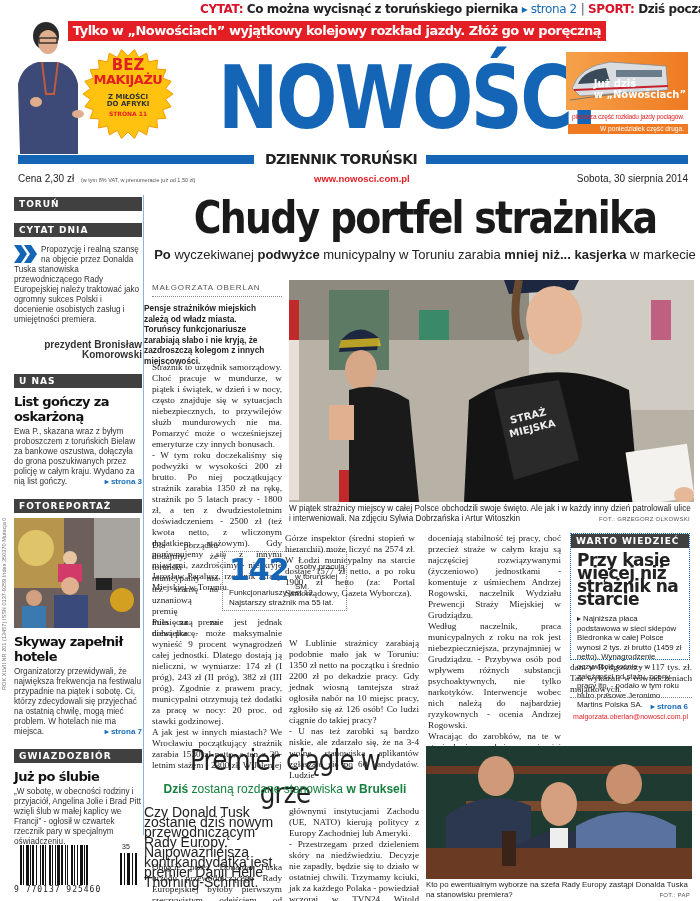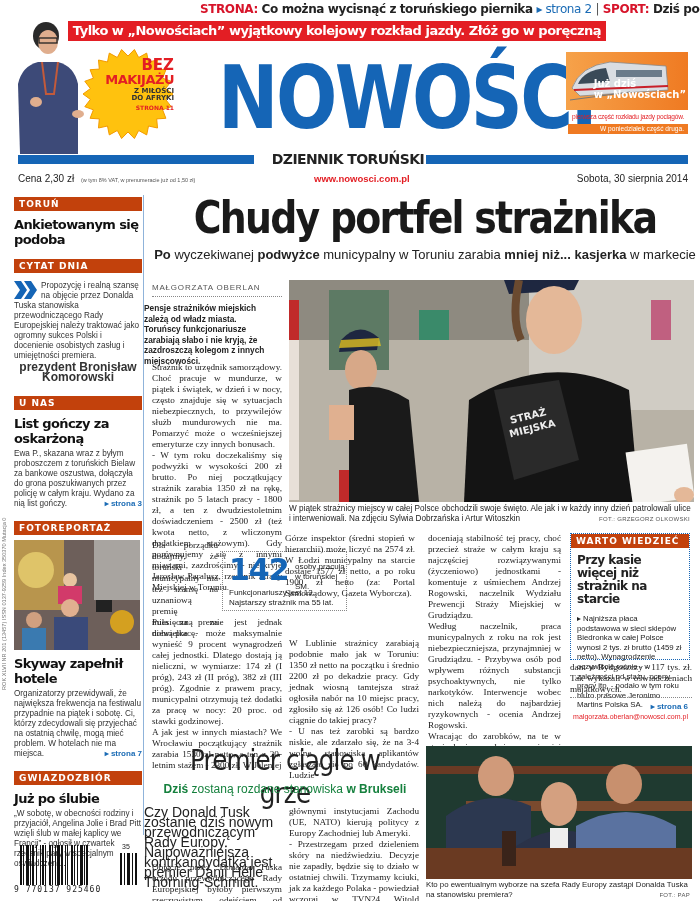--- a/index.html
+++ b/index.html
@@ -8,24 +8,24 @@
 .abs{position:absolute}
 .teaser{left:200px;top:2px;width:500px;font-size:12px;font-weight:bold;font-family:"DejaVu Sans",sans-serif;letter-spacing:-0.4px;white-space:nowrap}
 .teaser .red{color:#d7142a}
 .teaser .blue{color:#1a6bb5;font-weight:bold}
 .redbar{left:68px;top:21px;width:538px;height:20px;background:#e31e24;color:#fff;font-weight:bold;font-size:13px;font-family:"DejaVu Sans",sans-serif;letter-spacing:-0.5px;text-align:center;line-height:20px}
 .woman{left:8px;top:14px;width:80px;height:140px}
 .starburst{left:82px;top:48px;width:92px;height:92px}
 .logo{left:218px;top:52px;width:292px;height:92px;font-family:"DejaVu Sans",sans-serif;font-weight:bold;font-size:88px;color:#1565b6;letter-spacing:-3px;line-height:92px;transform:scaleY(1.0) scaleX(0.82);transform-origin:left top;white-space:nowrap}
 .trainbox{left:564px;top:52px;width:128px;height:92px}
 .blueline{height:9px;background:#1565b6}
-.subtitle{left:258px;top:151px;width:166px;font-size:14px;font-weight:bold;color:#222;text-align:right;font-family:"DejaVu Sans",sans-serif;letter-spacing:-0.6px}
+.subtitle{left:258px;top:151px;width:166px;font-size:14px;font-weight:bold;color:#222;text-align:center;font-family:"DejaVu Sans",sans-serif;letter-spacing:-0.6px}
 .infoline{top:173px;font-size:10px}
 .sidebar{left:14px;top:197px;width:128px}
-.sec-head{background:#c2410c;color:#fff;font-weight:bold;font-size:9px;padding:2px 5px;letter-spacing:1px;font-family:"DejaVu Sans",sans-serif}
+.sec-head{background:#404040;color:#fff;font-weight:bold;font-size:9px;padding:2px 5px;letter-spacing:1px;font-family:"DejaVu Sans",sans-serif}
 .side-title{font-weight:bold;font-size:13px;margin:6px 0 3px;font-family:"DejaVu Sans",sans-serif;letter-spacing:-0.6px;color:#111}
 .side-text{font-size:8.2px;line-height:10px;color:#333}
 .more{color:#1a6bb5;font-weight:bold;float:right;font-size:8px}
 .vline{left:143px;top:195px;width:1px;height:640px;background:#8fb3da}
 .headline{left:150px;top:192px;width:550px;text-align:center;font-family:"DejaVu Sans",sans-serif;font-weight:bold;font-size:44px;letter-spacing:-2px;color:#1a1a1a;transform:scaleX(0.86);transform-origin:center top}
 .deck{left:150px;top:247px;width:550px;text-align:center;font-size:13px;color:#222}
 .byline{left:152px;top:283px;font-size:8px;letter-spacing:0.8px;color:#555}
 .dots{border-top:1px dotted #888}
 .lead{left:144px;top:303px;width:130px;font-size:8.3px;font-weight:bold;line-height:10.5px}
 .serif{font-family:"Liberation Serif",serif;font-size:9.2px;line-height:11px;text-align:justify;color:#222}
@@ -37,21 +37,21 @@
 .premier{left:150px;top:744px;width:270px;text-align:center;font-size:28px;color:#222;font-family:"DejaVu Sans",sans-serif;letter-spacing:-1px;transform:scaleX(0.88);transform-origin:center top}
 .premier-deck{left:150px;top:782px;width:270px;text-align:center;font-size:12px;color:#15803d}
 .photo2{left:426px;top:746px;width:266px;height:133px;overflow:hidden;background:#6b4a35}
 .barcode{left:14px;top:845px;width:112px;height:50px}
 .spine{left:1px;top:450px;width:10px;height:240px}
 </style>
 </head>
 <body>
 
 <div class="abs teaser">
-  <span class="red">STRONA:</span>
+  <span class="red">CYTAT:</span>
   <span>Co można wycisnąć z toruńskiego piernika</span>
   <span class="blue" style="font-weight:normal">▸ strona 2</span>
   <span style="font-weight:normal;color:#555">|</span>
   <span class="red">SPORT:</span>
   <span>Dziś początek siatkarskiego mundialu</span>
   
 </div>
 
 <div class="abs redbar">Tylko w „Nowościach” wyjątkowy kolejowy rozkład jazdy. Złóż go w poręczną książeczkę!</div>
 
@@ -62,24 +62,24 @@
   <path d="M12 140 L10 70 Q14 52 30 48 L50 48 Q66 52 70 70 L70 140 Z" fill="#3d4a78"></path>
   <path d="M34 48 L38 80 L46 80 L50 48" fill="none" stroke="#c35a3a" stroke-width="2"></path>
   <ellipse cx="28" cy="88" rx="6" ry="5" fill="#e0ae8e"></ellipse>
   <ellipse cx="70" cy="100" rx="6" ry="4" fill="#e0ae8e"></ellipse>
 </svg>
 
 <div class="abs starburst">
   <svg width="92" height="92" viewBox="0 0 92 92" style="position:absolute;left:0;top:0">
     <polygon id="star" fill="#ffc20e" stroke="#f39a00" stroke-width="1" points="91.0,46.0 83.6,51.4 89.2,58.7 80.6,61.8 83.9,70.3 74.7,70.9 75.5,80.0 66.5,78.0 64.7,86.9 56.7,82.5 52.4,90.5 46.0,84.0 39.6,90.5 35.3,82.5 27.3,86.9 25.5,78.0 16.5,80.0 17.3,70.9 8.1,70.3 11.4,61.8 2.8,58.7 8.4,51.4 1.0,46.0 8.4,40.6 2.8,33.3 11.4,30.2 8.1,21.7 17.3,21.1 16.5,12.0 25.5,14.0 27.3,5.1 35.3,9.5 39.6,1.5 46.0,8.0 52.4,1.5 56.7,9.5 64.7,5.1 66.5,14.0 75.5,12.0 74.7,21.1 83.9,21.7 80.6,30.2 89.2,33.3 83.6,40.6"></polygon>
   </svg>
-  <div style="position:absolute;left:0;top:10px;width:92px;text-align:right;font-family:'DejaVu Sans',sans-serif;font-weight:bold;line-height:1">
+  <div style="position:absolute;left:0;top:10px;width:92px;text-align:center;font-family:'DejaVu Sans',sans-serif;font-weight:bold;line-height:1">
     <div style="color:#e31e24;font-size:15px">BEZ</div>
     <div style="color:#e31e24;font-size:13px;letter-spacing:-0.5px">MAKIJAŻU</div>
-    <div style="color:#333;font-size:7px;margin-top:2px">Z MIŁOŚCI</div>
+    <div style="color:#333;font-size:7px;margin-top:8px">Z MIŁOŚCI</div>
     <div style="color:#333;font-size:7px">DO AFRYKI</div>
     <div style="color:#e31e24;font-size:6px;margin-top:3px">STRONA 11</div>
   </div>
 </div>
 
 <div class="abs logo">NOWOŚCI</div>
 
 <div class="abs trainbox">
   <div style="position:absolute;left:2px;top:0;width:122px;height:58px;background:linear-gradient(90deg,#f6a24a,#ef7a22)"></div>
   <svg style="position:absolute;left:6px;top:4px" width="100" height="46" viewBox="0 0 100 46">
@@ -109,32 +109,31 @@
 <div class="abs infoline" style="right:12px">Sobota,  30 sierpnia 2014</div>
 
 <div class="abs spine">
   <div style="position:absolute;left:0;top:240px;transform:rotate(-90deg);transform-origin:left top;white-space:nowrap;font-size:5.6px;color:#777;width:240px">ROK XLVII  NR 201 (13457)  ISSN 0137-9259  Index 350370  Mutacja 0</div>
 </div>
 
 <div class="abs sidebar">
 
   <div>
     <div class="sec-head">TORUŃ</div>
-    <div class="side-title">Ankietowanym się podoba</div>
   </div>
 
   <div style="margin-top:12px">
     <div class="sec-head">CYTAT DNIA</div>
     <div class="side-text" style="margin-top:8px;position:relative">
       <svg width="24" height="18" viewBox="0 0 24 18" style="float:left;margin-right:3px">
         <polygon points="0,0 7,0 13,9 7,18 0,18 6,9" fill="#1565b6"></polygon>
         <polygon points="10,0 17,0 23,9 17,18 10,18 16,9" fill="#1565b6"></polygon>
       </svg>
       <span>Propozycję i realną szansę na objęcie przez Donalda Tuska stanowiska przewodniczącego Rady Europejskiej należy traktować jako ogromny sukces Polski i docenienie osobistych zasług i umiejętności premiera.</span>
-      <div style="text-align:center;font-weight:bold;font-size:12px;margin-top:1px">prezydent Bronisław Komorowski</div>
+      <div style="text-align:right;font-weight:bold;font-size:10px;margin-top:15px">prezydent Bronisław Komorowski</div>
     </div>
   </div>
 
   <div style="margin-top:14px">
     <div class="sec-head">U NAS</div>
     <div class="side-title">List gończy za oskarżoną</div>
     <div class="side-text"><span>Ewa P., skazana wraz z byłym proboszczem z toruńskich Bielaw za bankowe oszustwa, dołączyła do grona poszukiwanych przez policję w całym kraju. Wydano za nią list gończy.</span> <span class="more">▸ strona 3</span></div>
   </div>
 
   <div style="margin-top:12px">
@@ -267,21 +266,21 @@
 </div>
 <div class="abs serif" style="left:289px;top:638px;width:130px;white-space:pre-line"> W Lublinie strażnicy zarabiają podobnie mało jak w Toruniu: 1350 zł netto na początku i średnio 2200 zł po dekadzie pracy. Gdy jednak wiosną tamtejsza straż ogłosiła nabór na 10 miejsc pracy, zgłosiło się aż 126 osób! Co ludzi ciągnie do takiej pracy?
  - U nas też zarobki są bardzo niskie, ale zdarzało się, że na 3-4 wolne stanowiska aplikantów zgłaszało się po 60 kandydatów. Ludzie</div>
 
 <div class="abs serif" style="left:428px;top:533px;width:133px;white-space:pre-line">doceniają stabilność tej pracy, choć przecież straże w całym kraju są najczęściej rozwiązywanymi (życzeniowo) jednostkami - komentuje z uśmiechem Andrzej Rogowski, naczelnik Wydziału Prewencji Straży Miejskiej w Grudziądzu.
  Według naczelnik, praca municypalnych z roku na rok jest niebezpieczniejsza, przynajmniej w Grudziądzu. - Przybywa osób pod wpływem różnych substancji psychoaktywnych, nie tylko narkotyków. Interwencje wobec nich należą do najbardziej ryzykownych - ocenia Andrzej Rogowski.
  Wracając do zarobków, na te w strażach nie narzekają przynajmniej komendanci. Mirosław Bartulewicz, szef toruńskich municypalnych, w ub.r. zarobił 102 tys. zł. Natomiast Marek Eustach, komen-</div>
 
 <div class="abs warto">
   <div class="sec-head">WARTO WIEDZIEĆ</div>
-  <div style="font-family:'DejaVu Sans',sans-serif;font-weight:bold;font-size:12px;line-height:13px;margin:6px 6px 8px;letter-spacing:-0.5px">Przy kasie więcej niż strażnik na starcie</div>
+  <div style="font-family:'DejaVu Sans',sans-serif;font-weight:bold;font-size:17px;line-height:13px;margin:6px 6px 8px;letter-spacing:-0.5px">Przy kasie więcej niż strażnik na starcie</div>
   <div style="font-size:7.8px;line-height:9.6px;margin:0 6px">▸ Najniższa płaca podstawowa w sieci sklepów Biedronka w całej Polsce wynosi 2 tys. zł brutto (1459 zł netto). Wynagrodzenie oczywiście rośnie - w zależności od stażu, oceny pracy itp. - podało w tym roku biuro prasowe Jeronimo Martins Polska SA.</div>
 </div>
 
 <div class="abs serif" style="left:570px;top:662px;width:122px">dant w Bydgoszczy - 117 tys. zł. Tak wykazali w oświadczeniach majątkowych.</div>
 <div class="abs dots" style="left:570px;top:697px;width:122px"></div>
 <div class="abs" style="right:12px;top:702px;color:#1a6bb5;font-weight:bold;font-size:8px">▸ strona 6</div>
 <div class="abs" style="right:12px;top:713px;color:#e31e24;font-size:7px">malgorzata.oberlan@nowosci.com.pl</div>
 
 <div class="abs premier">Premier ciągle w grze</div>
 <div class="abs premier-deck">

